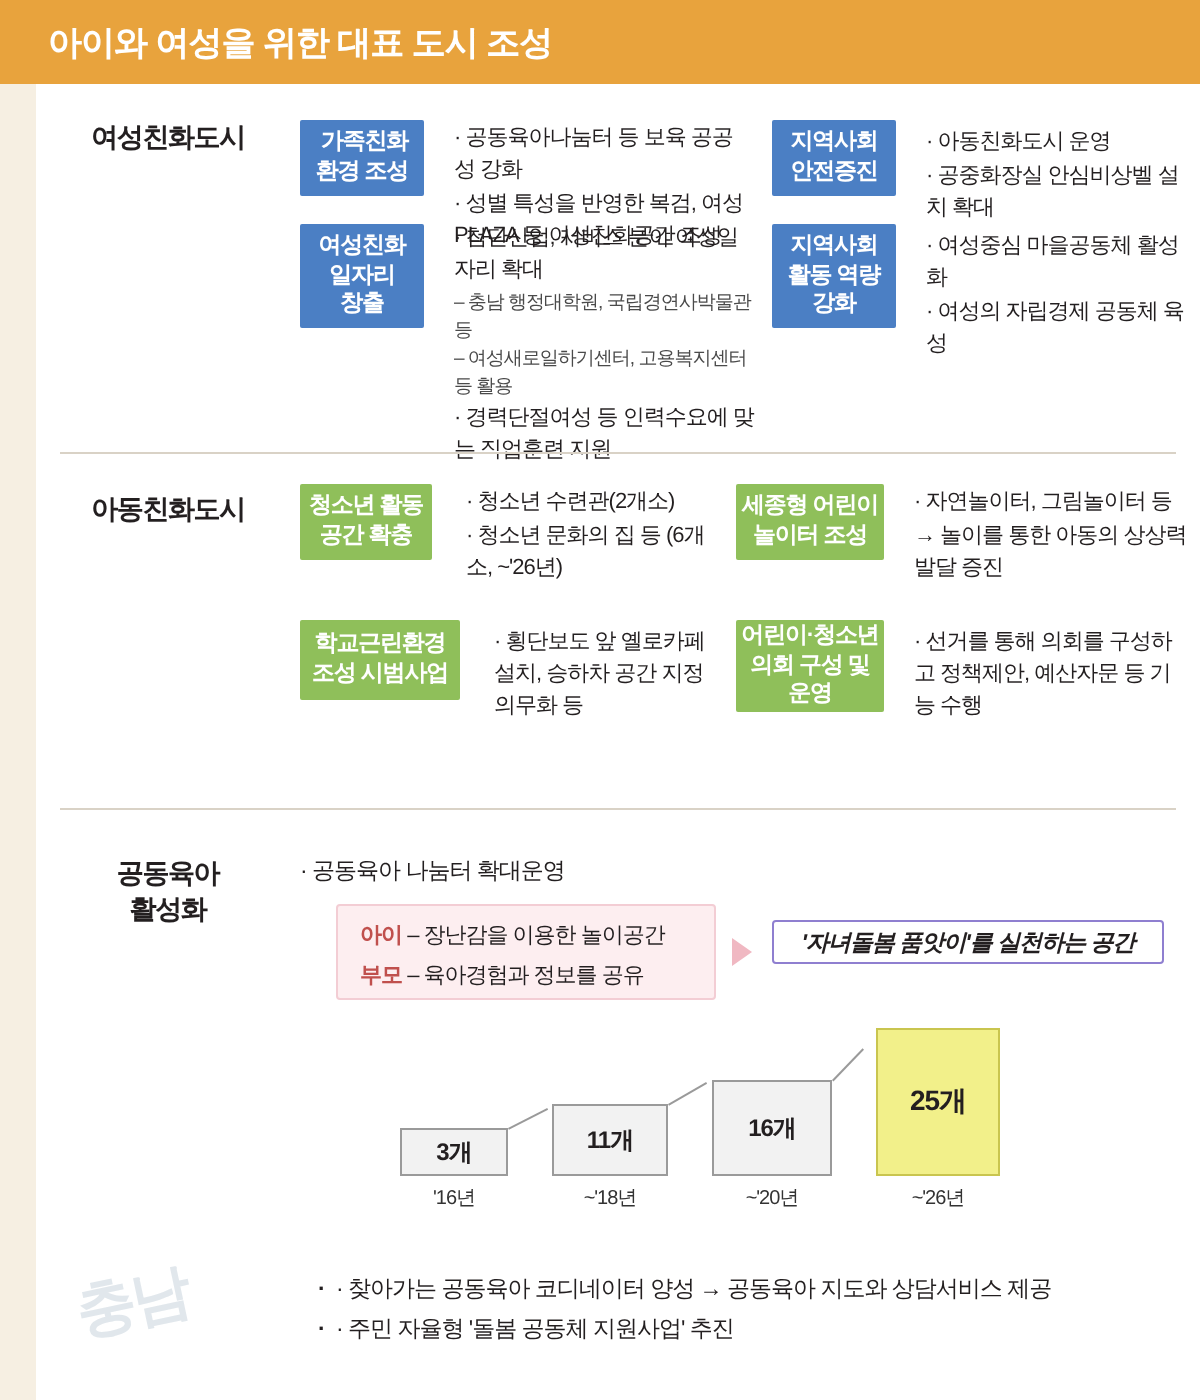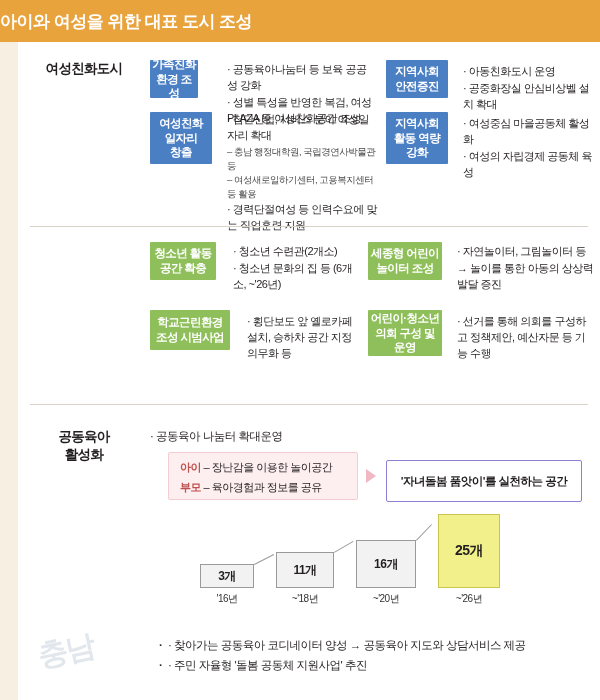--- a/index.html
+++ b/index.html
@@ -27,21 +27,21 @@
     width: 600px;
     height: 42px;
     background: #e8a33d;
     display: flex;
     align-items: center;
   }
   .header-title {
     font-size: 17px;
     font-weight: bold;
     color: #ffffff;
-    padding-left: 0;
+    padding-left: 24px;
     letter-spacing: -0.5px;
   }
   
   .left-rail {
     position: absolute;
     left: 0; top: 42px;
     width: 18px;
     height: 658px;
     background: #f6efe2;
   }
@@ -223,21 +223,21 @@
   <div class="header">
     <div class="header-title">아이와 여성을 위한 대표 도시 조성</div>
   </div>
 
   <div class="left-rail"></div>
 
   <div class="content">
 
     <div class="sec-title" style="top: 18px;">여성친화도시</div>
 
-    <div class="chip blue" style="left:132px; top:18px; width:48px; height:38px;">
+    <div class="chip blue" style="left:132px; top:18px; width:62px; height:38px;text-align:right;">
       <span style="white-space:pre-line;">가족친화
 환경 조성</span>
     </div>
     <div class="desc" style="left:200px; top:20px; width:158px;">
       <ul>
         <li class="nodot">· 공동육아나눔터 등 보육 공공성 강화</li>
         <li class="nodot">· 성별 특성을 반영한 복검, 여성 PLAZA 등 여성친화공간 조성</li>
       </ul>
     </div>
 
@@ -273,20 +273,21 @@
     </div>
     <div class="desc" style="left:436px; top:74px; width:140px;">
       <ul>
         <li class="nodot">· 여성중심 마을공동체 활성화</li>
         <li class="nodot">· 여성의 자립경제 공동체 육성</li>
       </ul>
     </div>
 
     <div class="divider" style="top:184px;"></div>
 
+    <div class="sec-title" style="top:204px;">아동친화도시</div>
 
     <div class="chip green" style="left:132px; top:200px; width:66px; height:38px;">
       <span style="white-space:pre-line;">청소년 활동
 공간 확충</span>
     </div>
     <div class="desc" style="left:206px; top:202px; width:136px;">
       <ul>
         <li class="nodot">· 청소년 수련관(2개소)</li>
         <li class="nodot">· 청소년 문화의 집 등 (6개소, ~'26년)</li>
       </ul>
@@ -336,21 +337,21 @@
       <span class="pink-key">아이</span>
       <span>– 장난감을 이용한 놀이공간</span>
     </div>
     <div class="pink-row" style="left:162px; top:438px;">
       <span class="pink-key">부모</span>
       <span>– 육아경험과 정보를 공유</span>
     </div>
 
     <div class="tri-arrow" style="left:348px; top:427px;"></div>
 
-    <div class="purple-box" style="left:368px; top:418px; width:196px; height:42px;">'자녀돌봄 품앗이'를 실천하는 공간</div>
+    <div class="purple-box" style="left:368px; top:418px; width:196px; height:22px;font-style:italic;">'자녀돌봄 품앗이'를 실천하는 공간</div>
 
     <div class="bar" style="left:182px; top:522px; width:54px; height:24px;">3개</div>
     <div class="bar-label" style="left:182px; top:550px; width:54px;">'16년</div>
 
     <div class="bar" style="left:258px; top:510px; width:58px; height:36px;">11개</div>
     <div class="bar-label" style="left:258px; top:550px; width:58px;">~'18년</div>
 
     <div class="bar" style="left:338px; top:498px; width:60px; height:48px;">16개</div>
     <div class="bar-label" style="left:338px; top:550px; width:60px;">~'20년</div>
 

